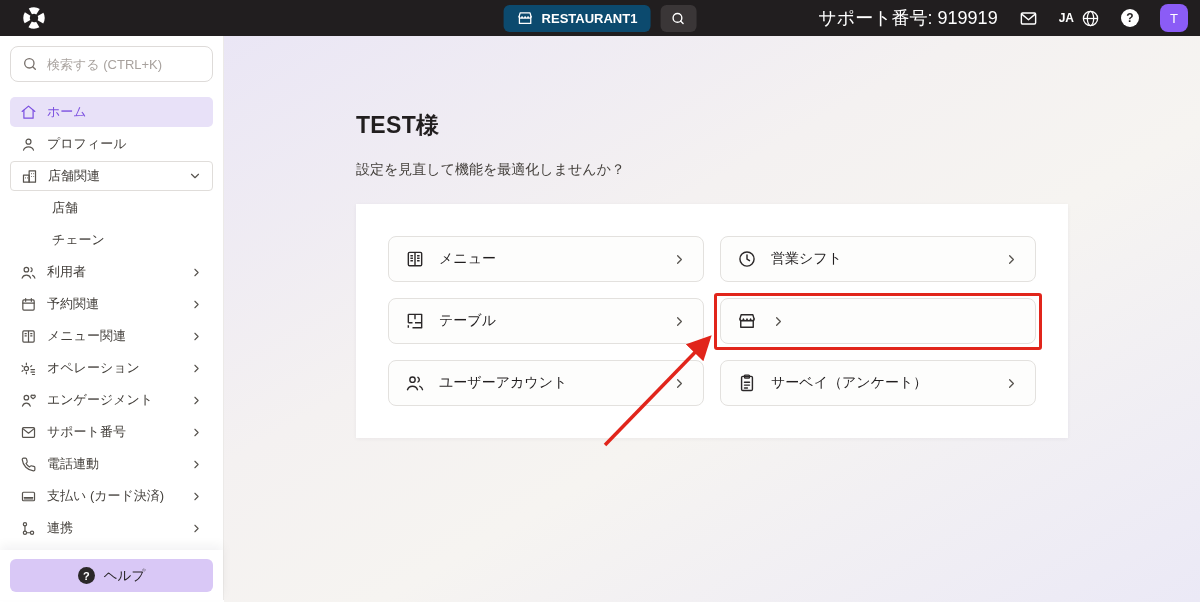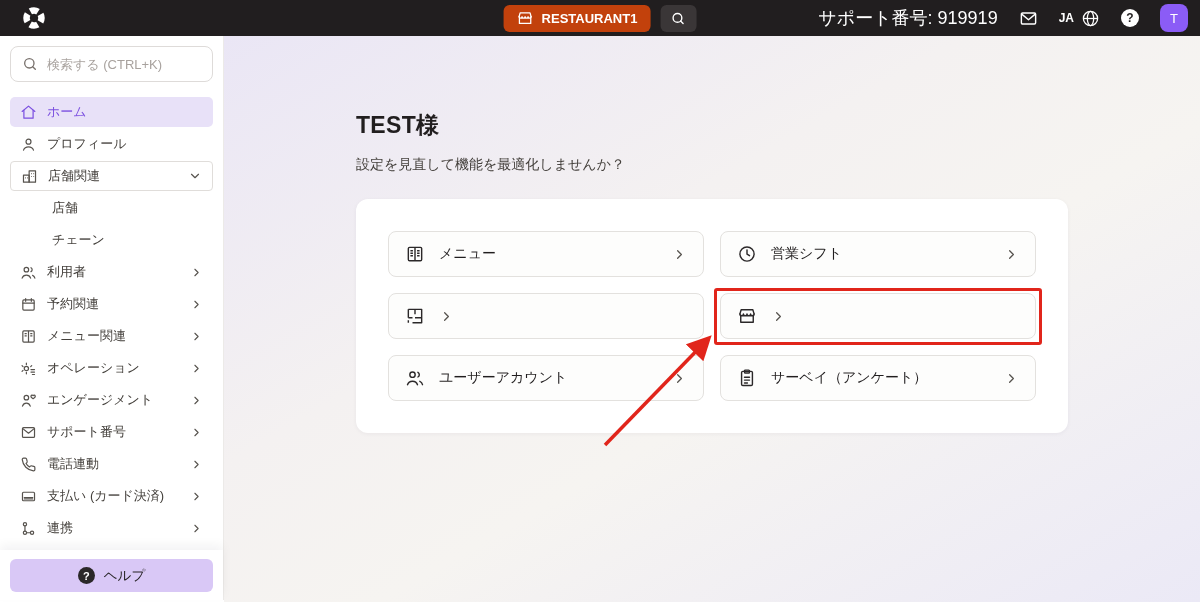--- a/index.html
+++ b/index.html
@@ -4,21 +4,21 @@
 <style>
   * { margin:0; padding:0; box-sizing:border-box; }
   html,body { width:1200px; height:602px; overflow:hidden; }
   body { font-family:"Liberation Sans","DejaVu Sans",sans-serif; background:#fff; position:relative; }
 
   
   .topbar { position:absolute; top:0; left:0; width:1200px; height:36px; background:#211e1f;
             display:flex; align-items:center; z-index:30; }
   .logo { position:absolute; left:20px; top:4px; width:28px; height:28px; }
   .tb-center { position:absolute; left:50%; transform:translateX(-50%); display:flex; gap:10px; align-items:center; }
-  .store-btn { display:flex; align-items:center; gap:8px; background:#c2410c; border:none; color:#fff;
+  .store-btn { display:flex; align-items:center; gap:8px; background:#0c4a6e; border:none; color:#fff;
                height:27px; padding:0 13px; border-radius:6px; font-weight:bold; font-size:13px; cursor:pointer;
                font-family:inherit; }
   .tb-search-btn { background:#3a3637; border:none; width:36px; height:27px; border-radius:6px;
                    display:flex; align-items:center; justify-content:center; cursor:pointer; }
   .tb-right { position:absolute; right:12px; display:flex; align-items:center; gap:21px; }
   .support { color:#fff; font-size:18px; }
   .lang-group { display:flex; align-items:center; gap:7px; color:#fff; font-size:12px; font-weight:bold; }
   .help-circle { width:18px; height:18px; border-radius:50%; background:#fff; color:#211e1f;
                  display:flex; align-items:center; justify-content:center; font-size:12px; font-weight:bold; cursor:pointer; }
   .avatar { width:28px; height:28px; border-radius:8px; background:#8b5cf6; color:#fff; display:flex;
@@ -47,22 +47,22 @@
               display:flex; align-items:center; justify-content:center; gap:9px; font-size:13.5px; color:#211e1f;
               font-family:inherit; }
   .help-dark-circle { width:17px; height:17px; border-radius:50%; background:#2b2829; color:#fff;
                       display:flex; align-items:center; justify-content:center; font-size:11px; font-weight:bold; }
 
   
   .main { position:absolute; top:36px; left:224px; width:976px; height:566px;
           background:linear-gradient(150deg,#eae6f5 0%,#f4f1f1 38%,#f6f4f1 58%,#ebe9f6 100%); }
   .content { padding:74px 0 0 132px; }
   .greeting { font-size:23px; font-weight:600; color:#211e1f; letter-spacing:.3px; }
-  .subtitle { font-size:14px; color:#44403c; margin-top:15px; }
-  .card { margin-top:25px; width:712px; height:234px; background:#fff; border-radius:12px;
+  .subtitle { font-size:14px; color:#44403c; margin-top:20px; }
+  .card { margin-top:25px; width:712px; height:234px; background:#fff; border-radius:0;
           box-shadow:0 1px 4px rgba(30,25,60,.05); padding:32px; display:grid;
           grid-template-columns:1fr 1fr; column-gap:16px; row-gap:16px; }
   .tile-wrap { position:relative; }
   .tile { width:100%; height:46px; background:#fdfdfc; border:1px solid #e3e1de; border-radius:8px;
           display:flex; align-items:center; gap:14px; padding:0 16px; cursor:pointer; font-family:inherit; }
   .t-ico { display:flex; align-items:center; color:#2b2829; }
   .t-label { flex:1; text-align:left; font-size:14px; color:#211e1f; }
   .t-chev { display:flex; align-items:center; color:#57534e; }
   .red-frame { position:absolute; left:-6px; right:-6px; top:-5px; bottom:-6px; border:3px solid #e1251b;
                border-radius:3px; pointer-events:none; }
@@ -369,20 +369,21 @@
       </div>
 
       <div class="tile-wrap">
         <button class="tile">
           <span class="t-ico">
             <svg width="20" height="20" viewBox="0 0 24 24" fill="none" stroke="currentColor" stroke-width="1.7" stroke-linejoin="round">
               <path d="M4 4h16v16H9"></path>
                 <path d="M4 4v10M4 20v-3M12 4v6M4 14h5M12 14h8"></path>
             </svg>
           </span>
+          <span class="t-label">テーブル</span>
           <span class="t-chev">
             <svg width="15" height="15" viewBox="0 0 24 24" fill="none" stroke="currentColor" stroke-width="2" stroke-linecap="round" stroke-linejoin="round">
                 <path d="m9 6 6 6-6 6"></path>
               </svg>
           </span>
         </button>
       </div>
 
       <div class="tile-wrap">
         <button class="tile">

